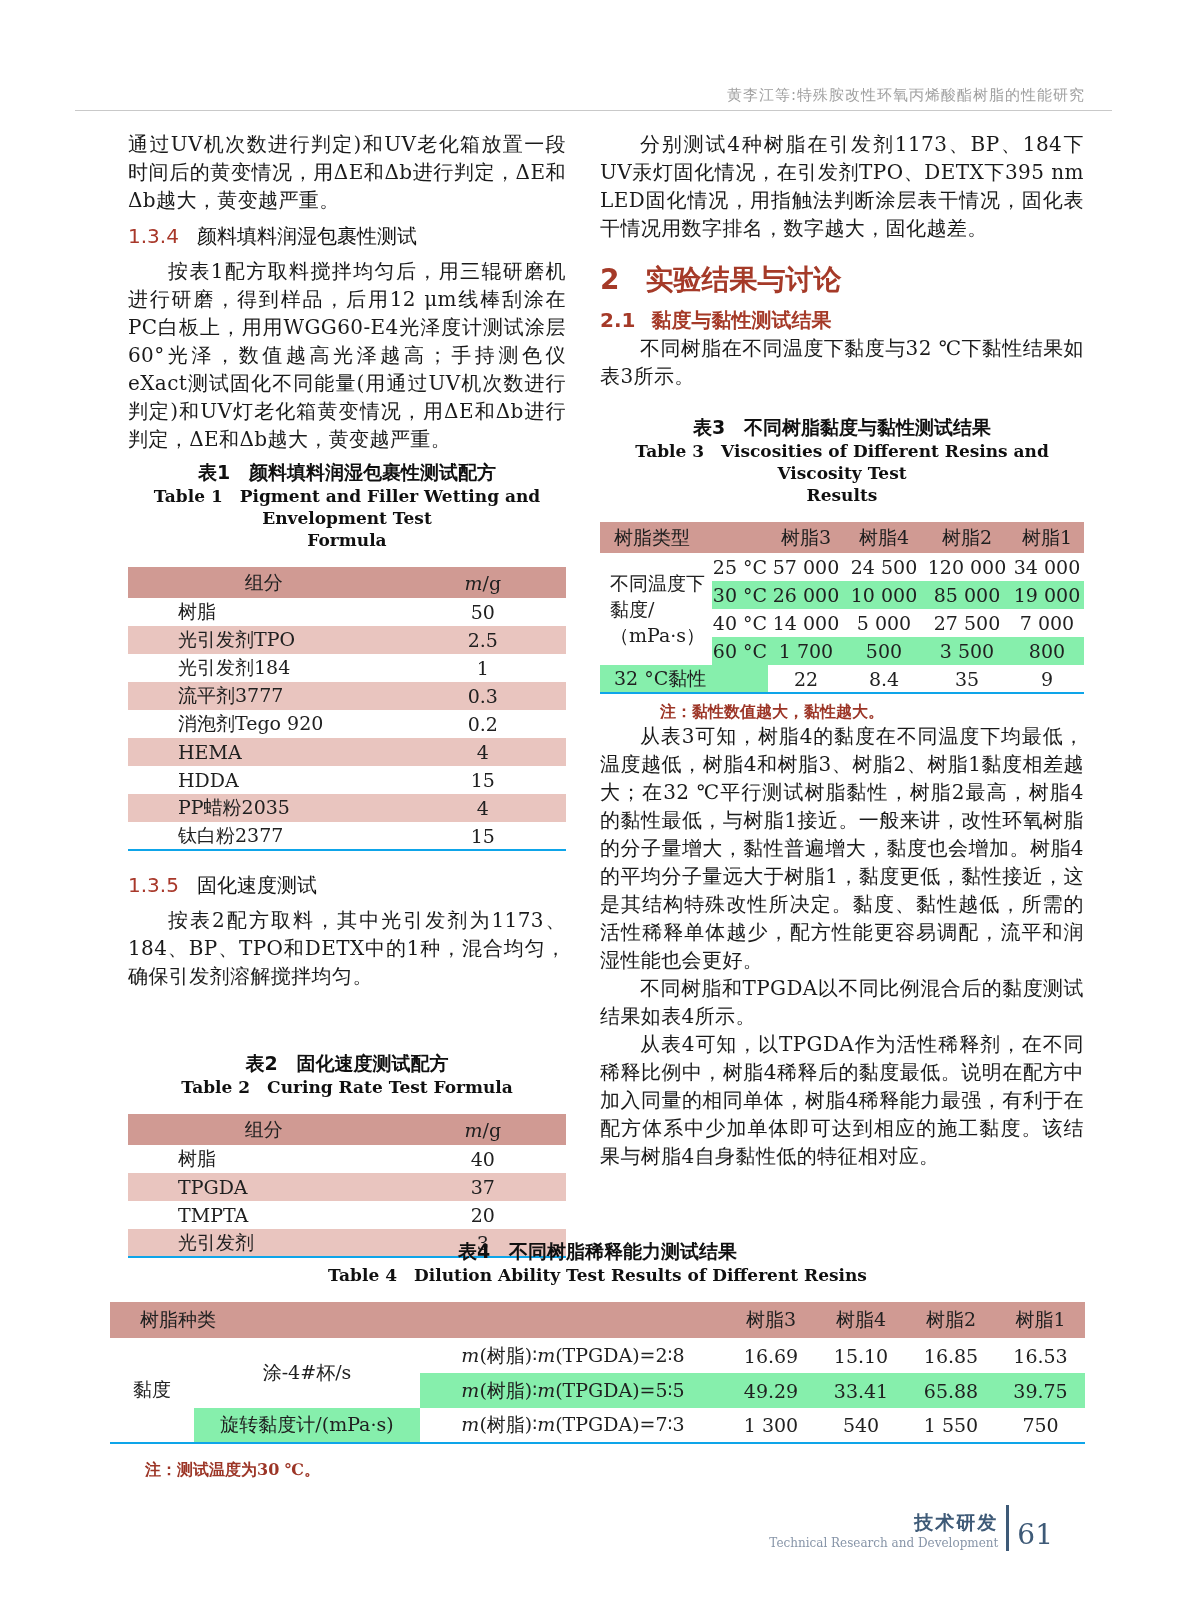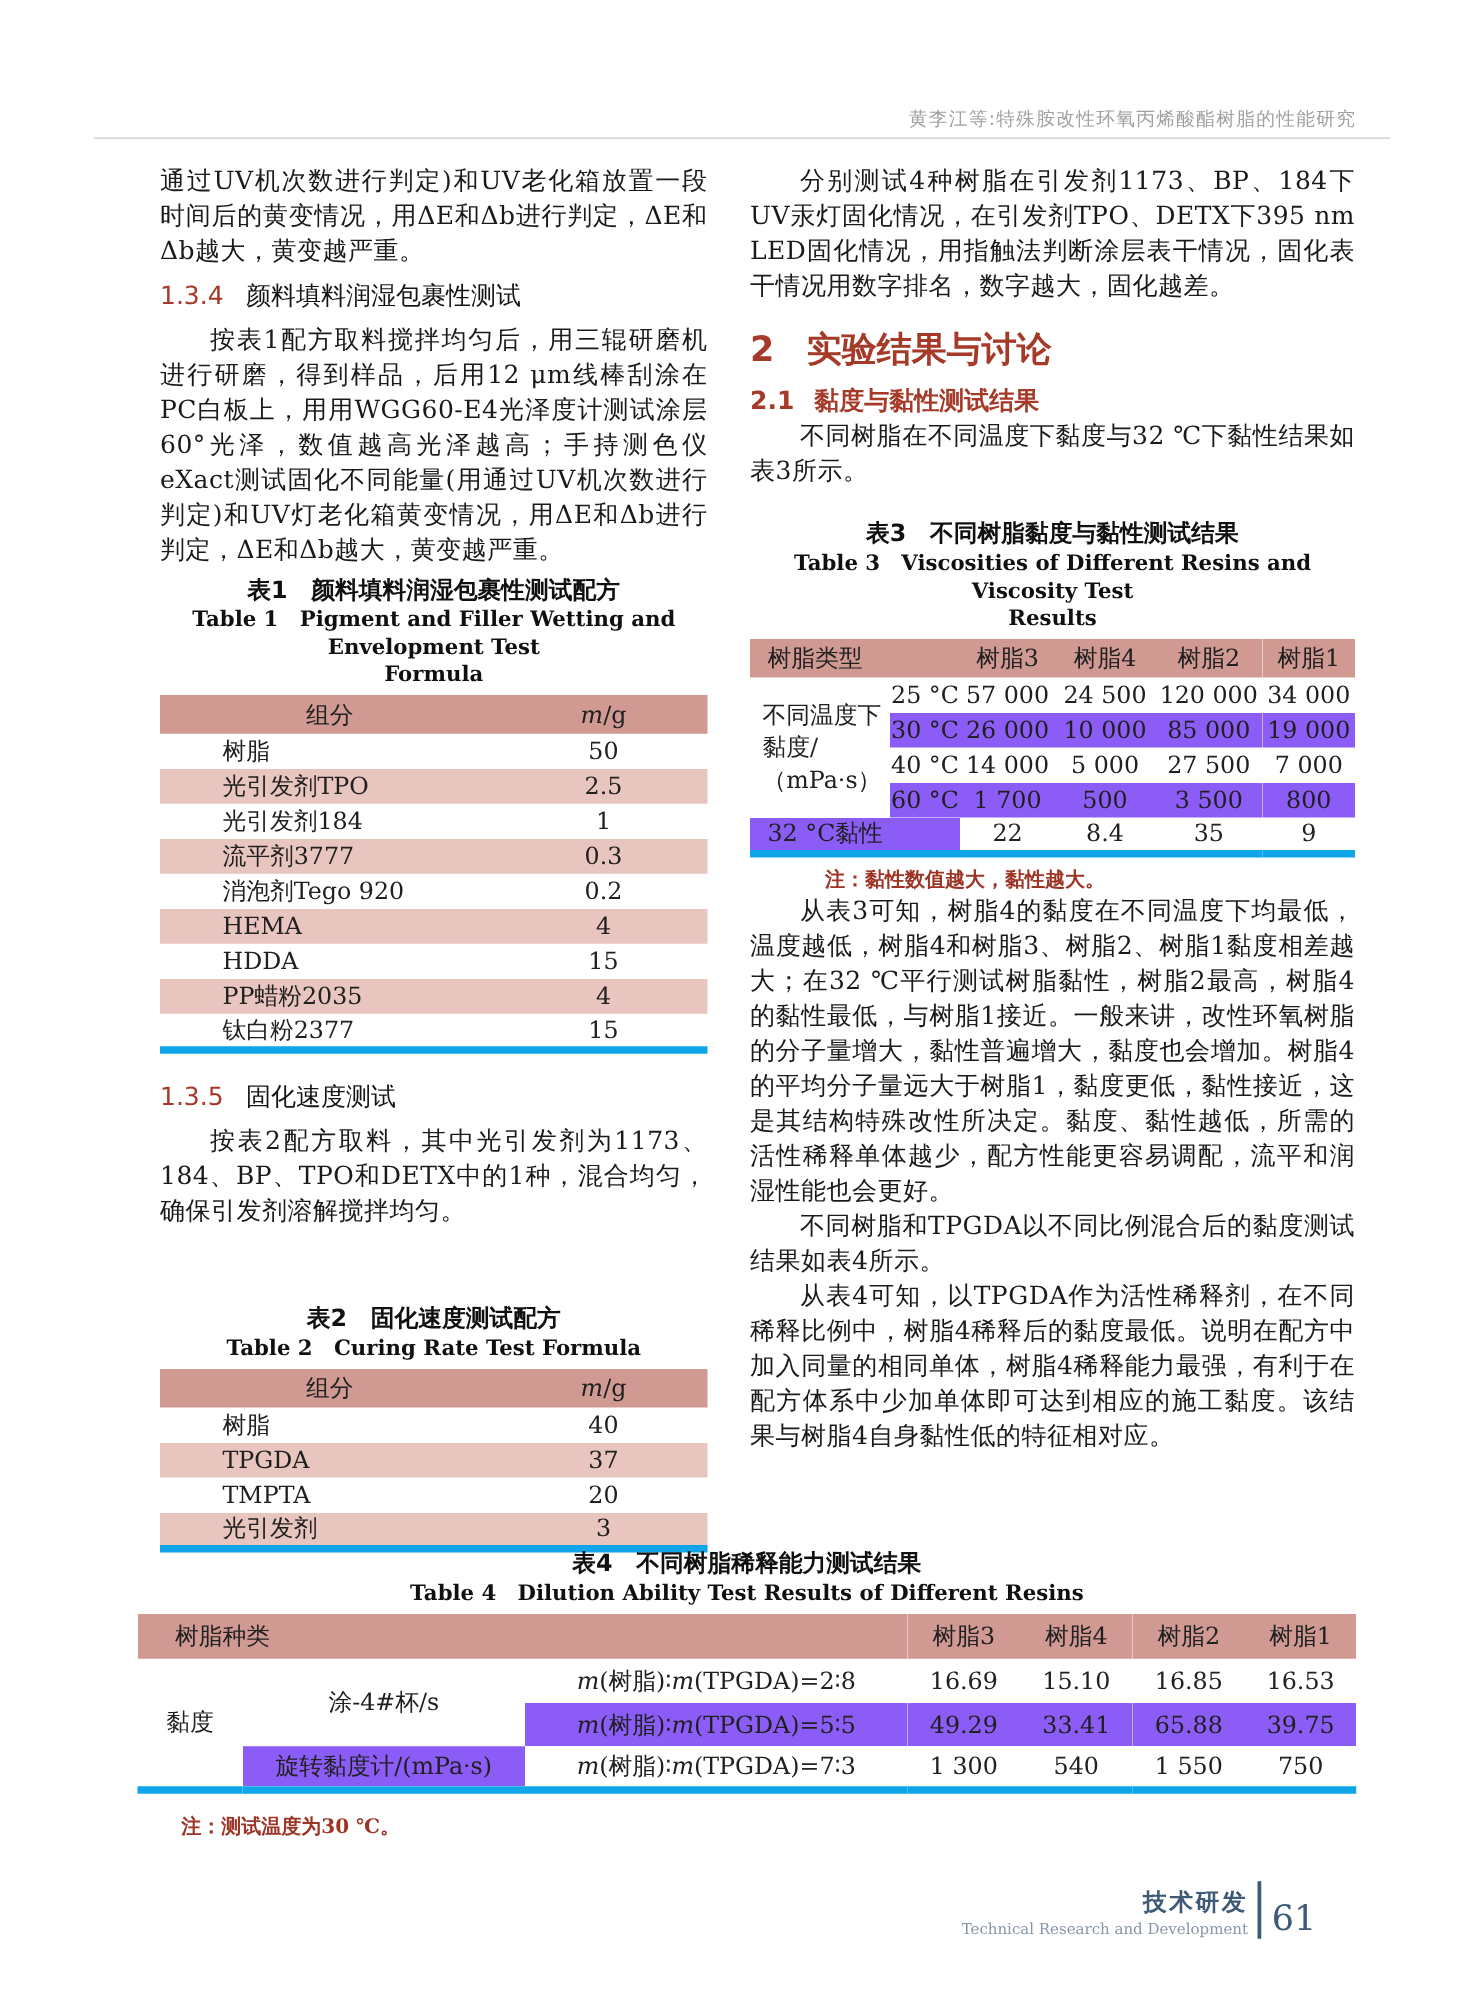--- a/index.html
+++ b/index.html
@@ -27,24 +27,24 @@
   .h2 .num{margin-right:26px;}
   .h3{margin:8px 0 0;font-family:"DejaVu Sans","Liberation Sans",sans-serif;font-weight:bold;
       color:#a53a28;font-size:20px;line-height:28px;}
   .h3 .num{margin-right:16px;}
   .after-h3{margin-top:8px;}
 
   
   .tbl-title-zh{text-align:center;font-family:"DejaVu Sans","Liberation Sans",sans-serif;
       font-weight:bold;font-size:19px;line-height:26px;color:#101010;}
   .tbl-title-en{text-align:center;font-weight:bold;font-size:17px;line-height:22px;color:#101010;}
-  table.t{border-collapse:collapse;width:100%;table-layout:fixed;border-bottom:6px solid #0ea5e9;margin-top:5px;}
+  table.t{border-collapse:collapse;width:100%;table-layout:fixed;border-bottom:2px solid #0ea5e9;margin-top:16px;}
   table.t td{text-align:center;font-size:19px;color:#202020;padding:0;overflow:hidden;}
   tr.hdr td{background:#d09a93;}
-  td.pink{background:#8b5cf6;}
+  td.pink{background:#86efac;}
   tr.pink-row td{background:#e9c5bf;}
   .t1 tr,.t2 tr{height:28px;}
   .t1 tr.hdr,.t2 tr.hdr{height:31px;}
   .t1 td.name,.t2 td.name{text-align:left;padding-left:50px;}
   .t3 tr{height:28px;}
   .t3 tr.hdr{height:31px;}
   .t3 td.group{text-align:left;padding-left:10px;line-height:26px;background:#fff;}
   .t3 td.label-left{text-align:left;padding-left:14px;}
   .t4 tr{height:35px;}
   .t4 tr.hdr{height:36px;}

